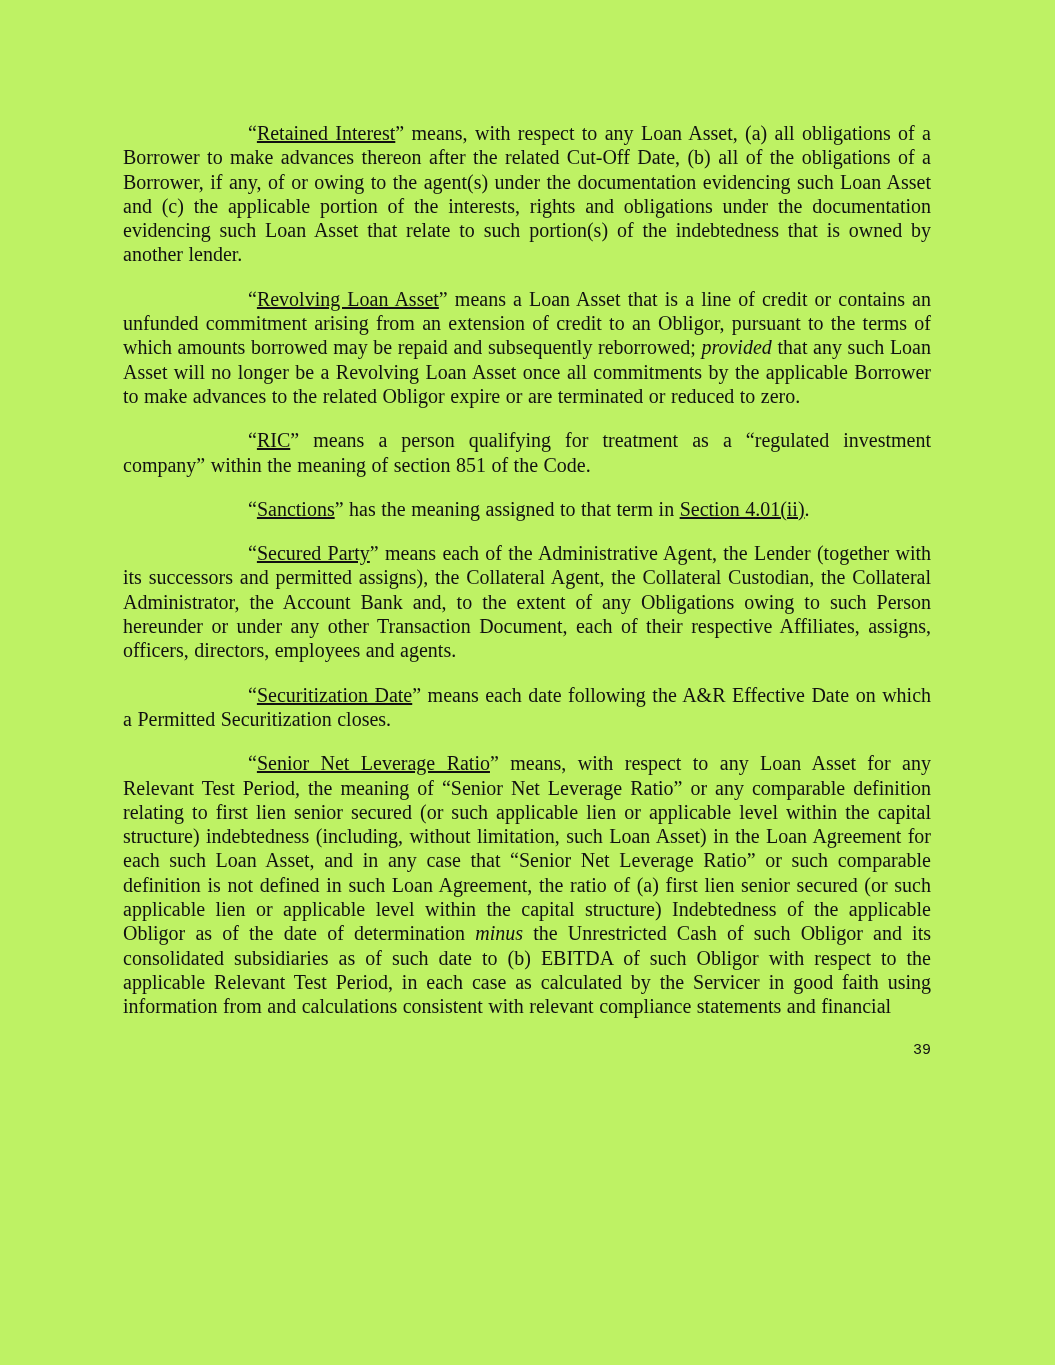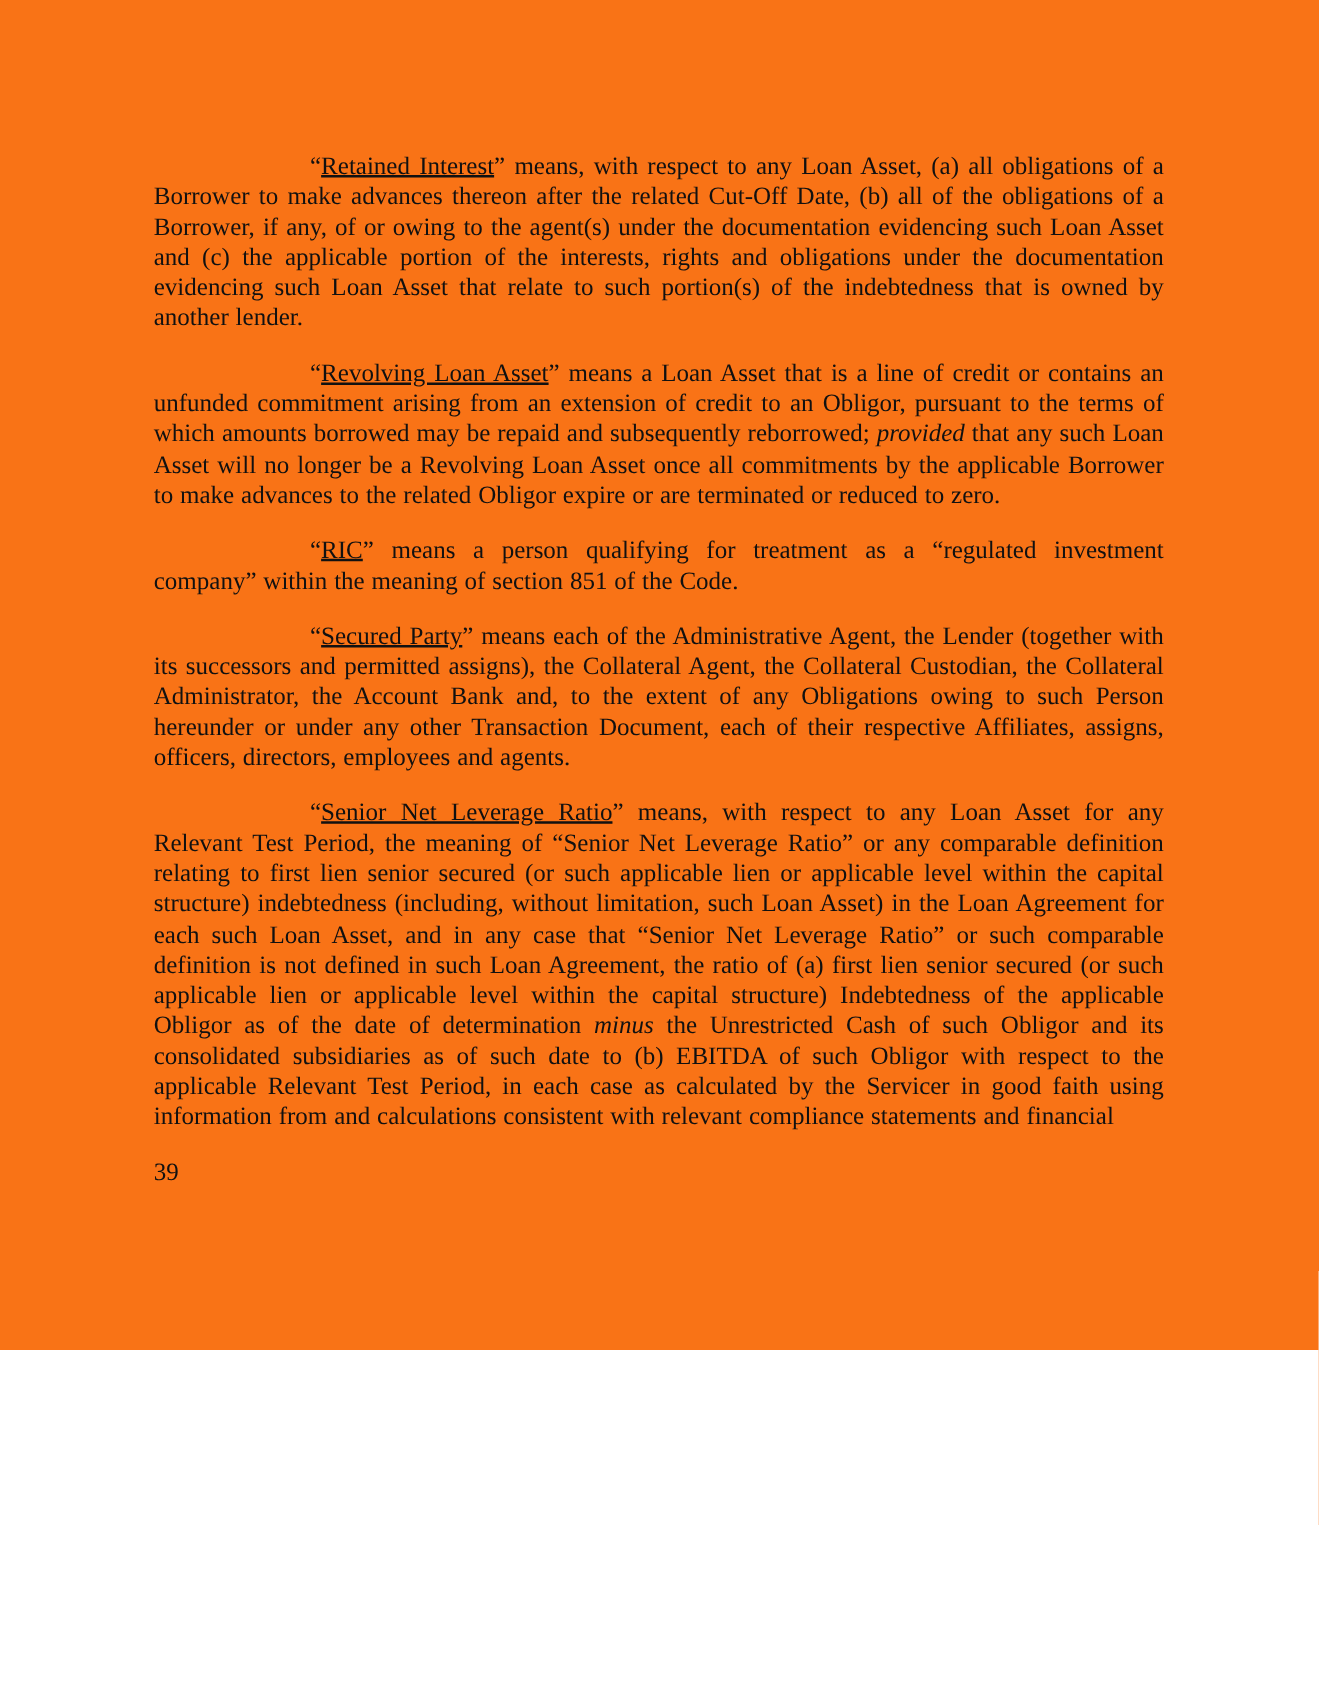--- a/index.html
+++ b/index.html
@@ -4,22 +4,22 @@
 <style>
   html, body {
     margin: 0;
     padding: 0;
     background: #ffffff;
   }
   .page {
     position: relative;
     box-sizing: border-box;
     width: 1055px;
-    height: 1080px;
-    background: #f97316;
+    height: 1365px;
+    background: #bef264;
     color: #111111;
     font-family: "Liberation Serif", "DejaVu Serif", serif;
     font-size: 20px;
     line-height: 24.3px;
     padding: 121px 124px 0 123px;
     overflow: hidden;
   }
   .doc-body p.para {
     margin: 0 0 20px 0;
     text-align: justify;
@@ -29,30 +29,33 @@
   .defined-term,
   .section-ref {
     text-decoration: underline;
   }
   .italic {
     font-style: italic;
     margin-top: 28px;
   }
   .page-number {
     margin-top: 5px;
-    text-align: left;
+    text-align: right;
     text-indent: 0;
-    font-size: 20px;
+    font-size: 15px;
+    font-family: Liberation Mono, monospace;
   }
 </style>
 </head>
 <body>
 
 <div class="page">
   <div class="doc-body">
       <p class="para"><span>“</span><span class="defined-term">Retained Interest</span><span>” means, with respect to any Loan Asset, (a) all obligations of a Borrower to make advances thereon after the related Cut-Off Date, (b) all of the obligations of a Borrower, if any, of or owing to the agent(s) under the documentation evidencing such Loan Asset and (c) the applicable portion of the interests, rights and obligations under the documentation evidencing such Loan Asset that relate to such portion(s) of the indebtedness that is owned by another lender.</span></p>
       <p class="para"><span>“</span><span class="defined-term">Revolving Loan Asset</span><span>” means a Loan Asset that is a line of credit or contains an unfunded commitment arising from an extension of credit to an Obligor, pursuant to the terms of which amounts borrowed may be repaid and subsequently reborrowed; </span><span class="italic">provided</span><span> that any such Loan Asset will no longer be a Revolving Loan Asset once all commitments by the applicable Borrower to make advances to the related Obligor expire or are terminated or reduced to zero.</span></p>
       <p class="para"><span>“</span><span class="defined-term">RIC</span><span>” means a person qualifying for treatment as a “regulated investment company” within the meaning of section 851 of the Code.</span></p>
+      <p class="para"><span>“</span><span class="defined-term">Sanctions</span><span>” has the meaning assigned to that term in </span><span class="section-ref">Section 4.01(ii)</span><span>.</span></p>
       <p class="para"><span>“</span><span class="defined-term">Secured Party</span><span>” means each of the Administrative Agent, the Lender (together with its successors and permitted assigns), the Collateral Agent, the Collateral Custodian, the Collateral Administrator, the Account Bank and, to the extent of any Obligations owing to such Person hereunder or under any other Transaction Document, each of their respective Affiliates, assigns, officers, directors, employees and agents.</span></p>
+      <p class="para"><span>“</span><span class="defined-term">Securitization Date</span><span>” means each date following the A&amp;R Effective Date on which a Permitted Securitization closes.</span></p>
       <p class="para"><span>“</span><span class="defined-term">Senior Net Leverage Ratio</span><span>” means, with respect to any Loan Asset for any Relevant Test Period, the meaning of “Senior Net Leverage Ratio” or any comparable definition relating to first lien senior secured (or such applicable lien or applicable level within the capital structure) indebtedness (including, without limitation, such Loan Asset) in the Loan Agreement for each such Loan Asset, and in any case that “Senior Net Leverage Ratio” or such comparable definition is not defined in such Loan Agreement, the ratio of (a) first lien senior secured (or such applicable lien or applicable level within the capital structure) Indebtedness of the applicable Obligor as of the date of determination </span><span class="italic">minus</span><span> the Unrestricted Cash of such Obligor and its consolidated subsidiaries as of such date to (b) EBITDA of such Obligor with respect to the applicable Relevant Test Period, in each case as calculated by the Servicer in good faith using information from and calculations consistent with relevant compliance statements and financial</span></p>
     </div>
   <div class="page-number">39</div>
 </div>
 
 </body></html>

